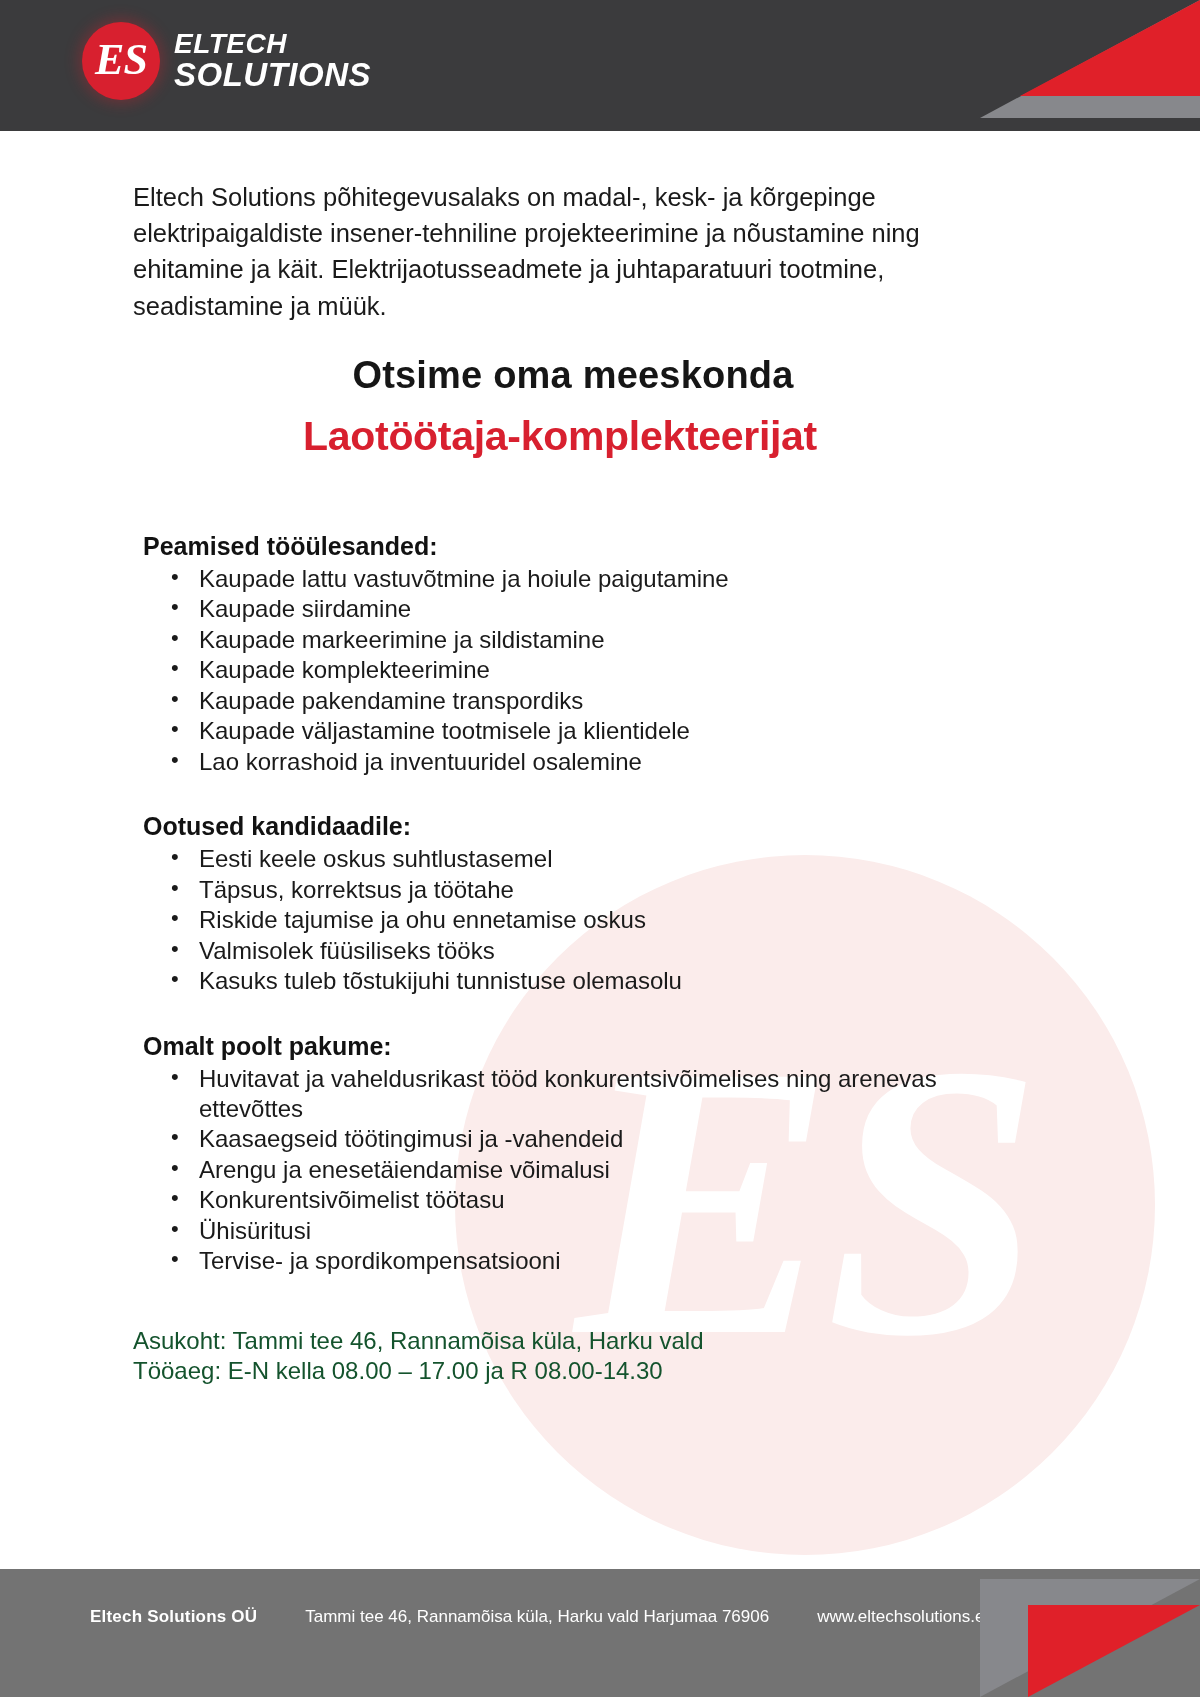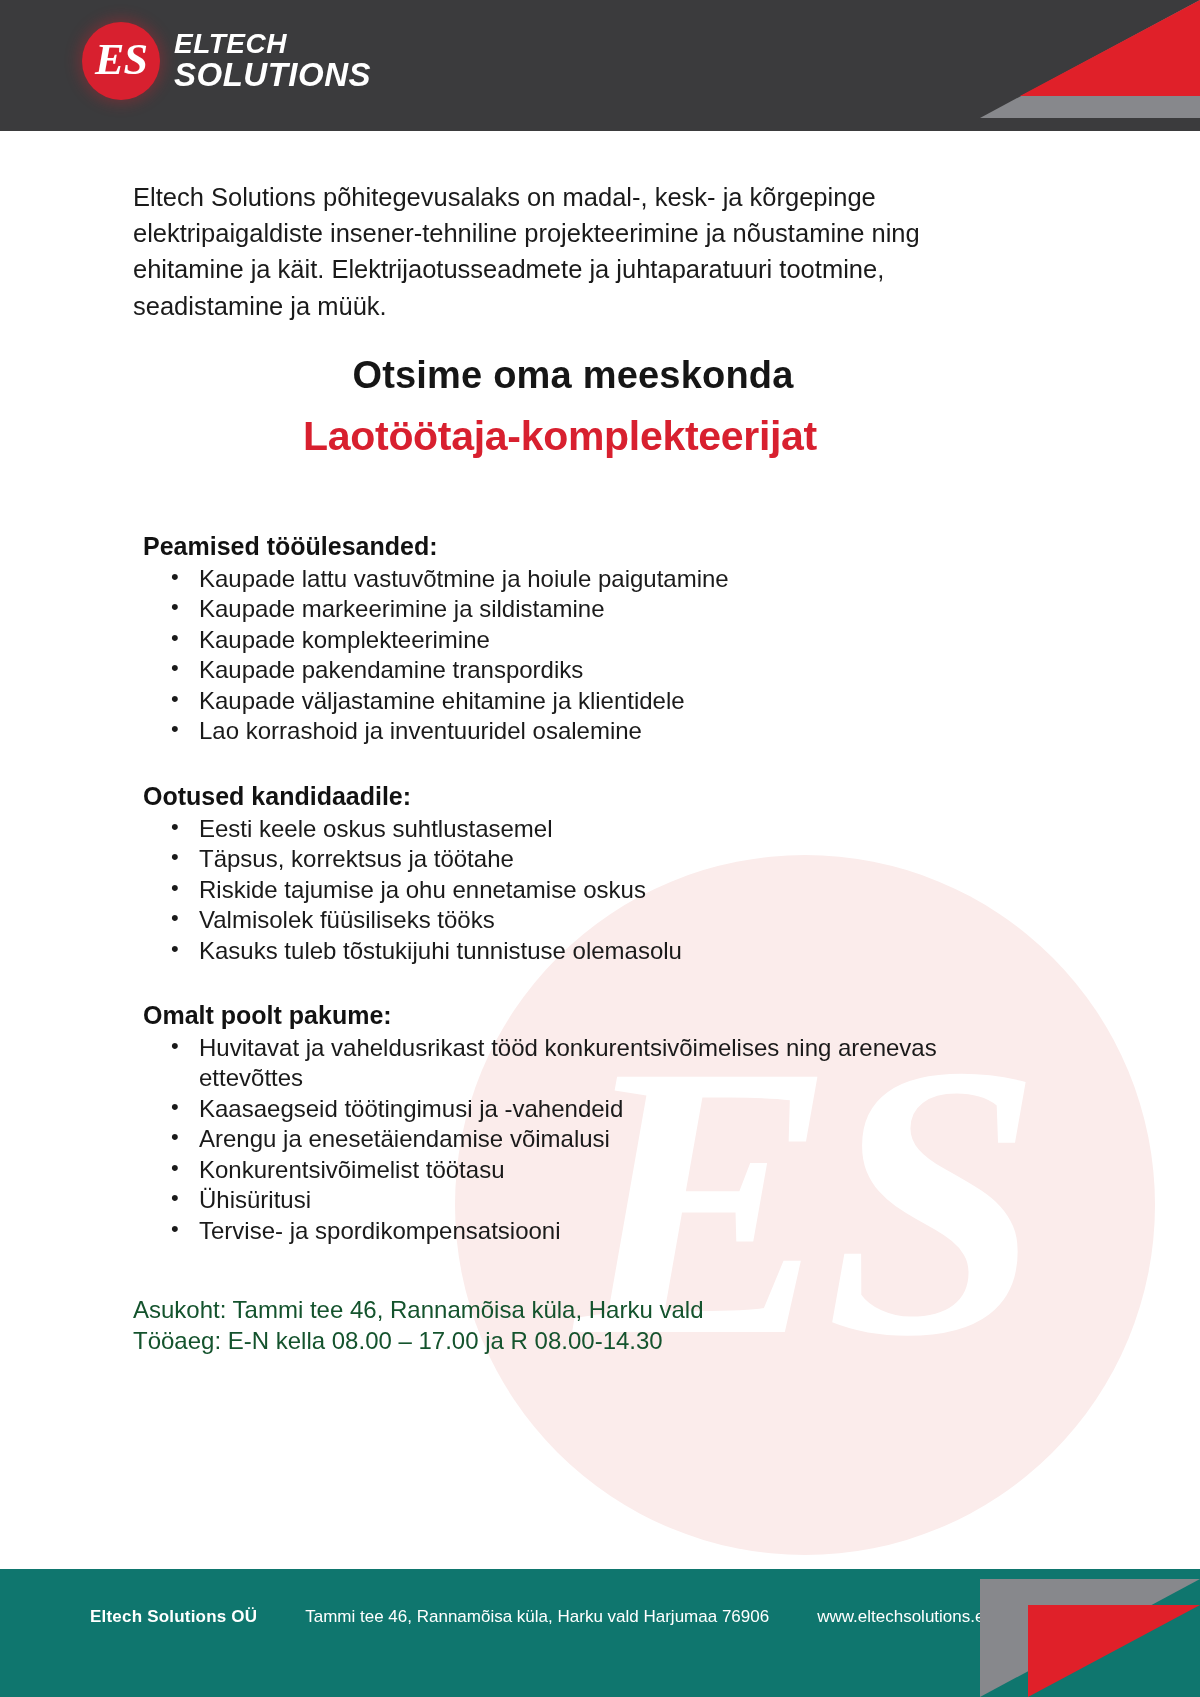--- a/index.html
+++ b/index.html
@@ -196,21 +196,21 @@
     line-height: 1.28;
     color: #14532d;
   }
 
   
   .footer {
     position: absolute;
     left: 0; bottom: 0;
     width: 1200px;
     height: 128px;
-    background: #0f766e;
+    background: #737373;
     overflow: hidden;
     z-index: 3;
   }
   .footer-row {
     position: absolute;
     left: 0; top: 38px;
     width: 1080px;
     display: flex;
     align-items: baseline;
     color: #ffffff;
@@ -275,24 +275,25 @@
     <b>Eltech Solutions</b><span> põhitegevusalaks on madal-, kesk- ja kõrgepinge elektripaigaldiste insener-tehniline projekteerimine ja nõustamine ning ehitamine ja käit. Elektrijaotusseadmete ja juhtaparatuuri tootmine, seadistamine ja müük.</span>
   </p>
 
   <div class="headline">Otsime oma meeskonda</div>
   <div class="jobtitle">Laotöötaja-komplekteerijat</div>
 
   <div class="section sec-gap-1">
     <div class="section-heading">Peamised tööülesanded:</div>
     <ul class="bullets">
       <li>Kaupade lattu vastuvõtmine ja hoiule paigutamine</li>
+      <li>Kaupade siirdamine</li>
       <li>Kaupade markeerimine ja sildistamine</li>
       <li>Kaupade komplekteerimine</li>
       <li>Kaupade pakendamine transpordiks</li>
-      <li>Kaupade väljastamine ehitamine ja klientidele</li>
+      <li>Kaupade väljastamine tootmisele ja klientidele</li>
       <li>Lao korrashoid ja inventuuridel osalemine</li>
     </ul>
   </div>
 
   <div class="section sec-gap">
     <div class="section-heading">Ootused kandidaadile:</div>
     <ul class="bullets">
       <li>Eesti keele oskus suhtlustasemel</li>
       <li>Täpsus, korrektsus ja töötahe</li>
       <li>Riskide tajumise ja ohu ennetamise oskus</li>

